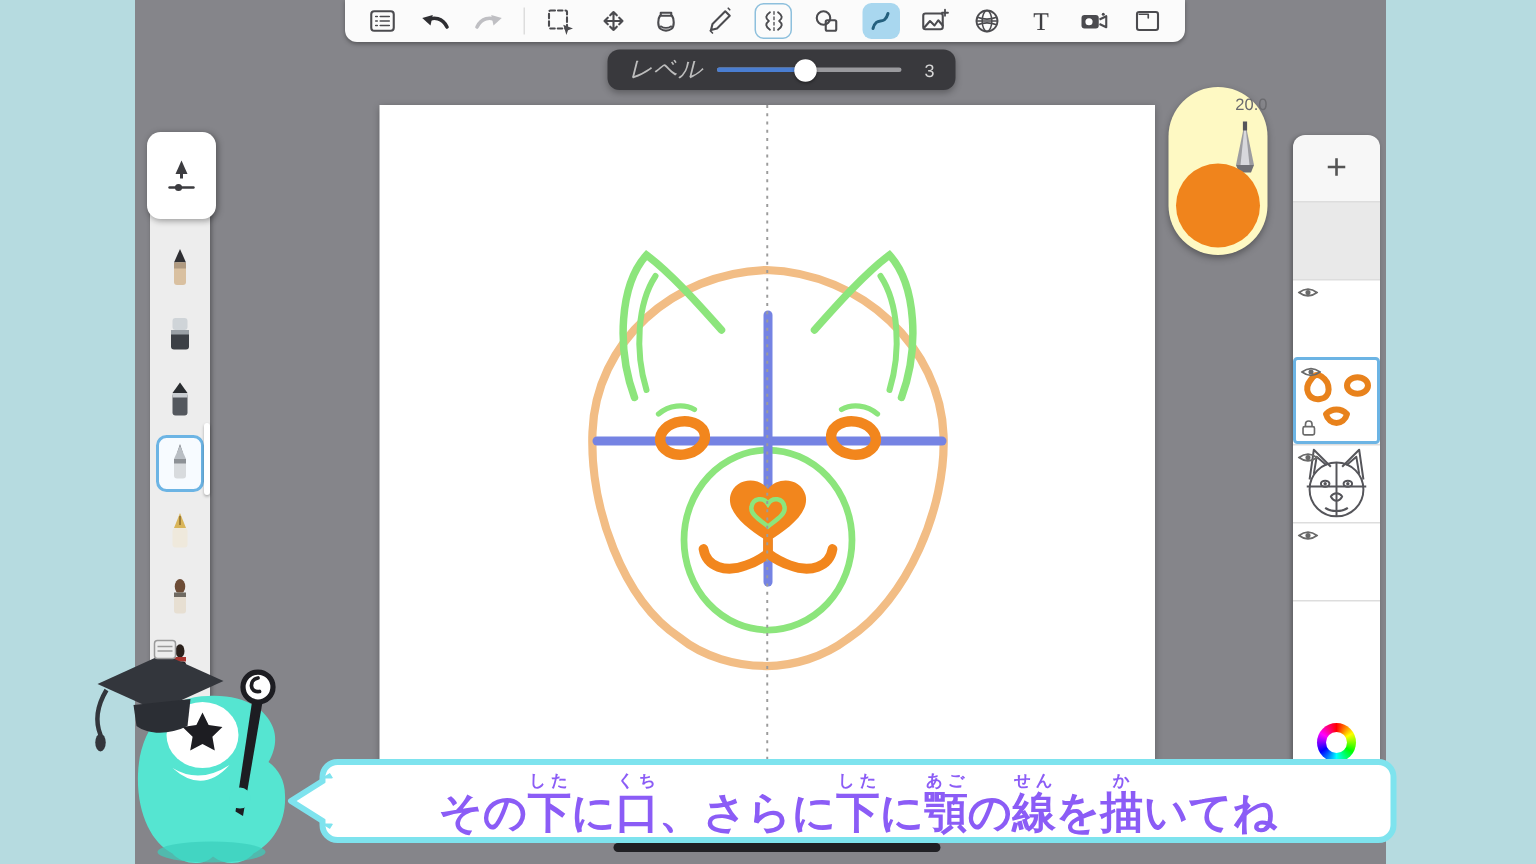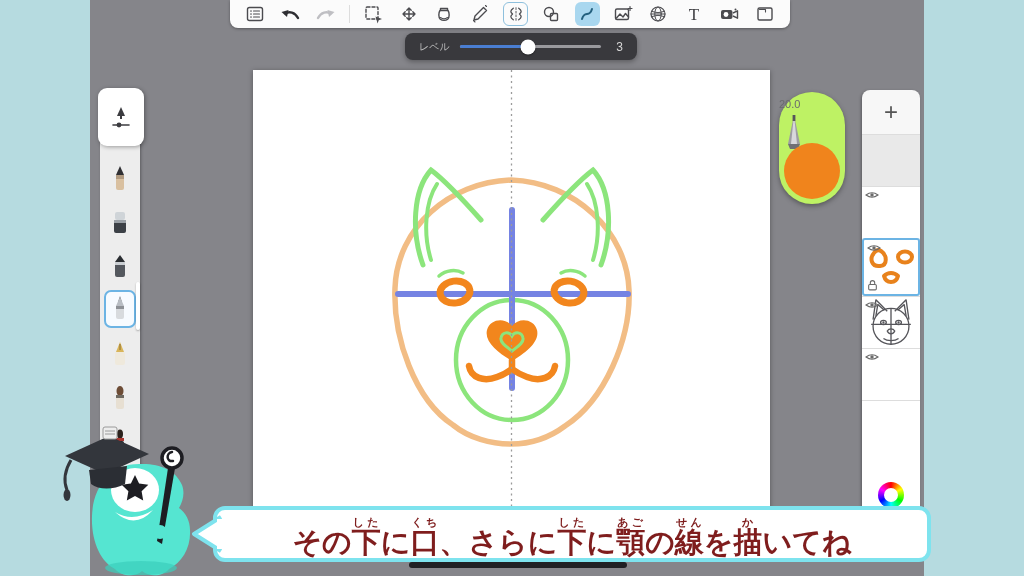--- a/index.html
+++ b/index.html
@@ -24,21 +24,21 @@
   .tbtn.active { background:var(--accent-active,#a9d7ef); }
   .tsep { width:1px; height:18px; background:#ddd; }
   .ticon { stroke:#4b4b4f; fill:none; stroke-width:1.4; stroke-linecap:round; stroke-linejoin:round; }
   .text-tool-glyph { font-family:"Liberation Serif","DejaVu Serif",serif; font-size:17px; color:#3e3e42; line-height:1; }
 
   
   .level-popup { position:absolute; left:405px; top:33px; width:232px; height:27px;
                  background:#39393d; border-radius:8px; z-index:29;
                  display:flex; align-items:center; padding:0 14px; gap:10px;
                  box-shadow:0 2px 5px rgba(0,0,0,.3); }
-  .level-label { font-size:10px; color:#bdbdbd; white-space:nowrap; }
+  .level-label { font-size:16px; color:#bdbdbd; white-space:nowrap;font-style:italic; }
   .level-track { position:relative; flex:1; height:3px; background:#9a9a9e; border-radius:2px; }
   .level-fill { position:absolute; left:0; top:0; bottom:0; background:var(--slider-fill,#4a7ed2); border-radius:2px; }
   .level-thumb { position:absolute; top:50%; width:15px; height:15px; background:#fff;
                  border-radius:50%; transform:translate(-50%,-50%); box-shadow:0 1px 2px rgba(0,0,0,.4); }
   .level-value { font-size:12px; color:#d6d6d6; width:12px; text-align:right; }
 
   
   .canvas { position:absolute; left:253px; top:70px; width:517px; height:445px;
             background:#fff; box-shadow:0 1px 5px rgba(0,0,0,.35); z-index:5; }
   .canvas svg { position:absolute; inset:0; }
@@ -56,23 +56,23 @@
                        z-index:11; display:flex; flex-direction:column; align-items:center;
                        justify-content:center; gap:4px; }
   .tool-slot { position:absolute; left:104px; width:32px; height:38px; z-index:12;
                display:flex; align-items:center; justify-content:center; }
   .tool-slot.selected { border:2px solid var(--accent-selection,#6cb4e4); border-radius:7px; background:#f7fbff; }
   .scroll-pill { position:absolute; left:136px; top:282px; width:4px; height:48px;
                  background:#fff; border-radius:3px; box-shadow:0 1px 2px rgba(0,0,0,.3); z-index:13; }
 
   
   .brush-pill { position:absolute; left:779px; top:58px; width:66px; height:112px;
-                background:#bef264; border-radius:33px; z-index:20;
+                background:#fef9c3; border-radius:33px; z-index:20;
                 box-shadow:0 2px 5px rgba(0,0,0,.35);
-                display:flex; flex-direction:column; align-items:flex-start; padding-top:6px;margin-top:34px; }
+                display:flex; flex-direction:column; align-items:flex-end; padding-top:6px; }
   .brush-size { font-size:11px; color:#6a6a6e; }
   .brush-color-dot { position:absolute; bottom:5px; left:50%; transform:translateX(-50%);
                      width:56px; height:56px; border-radius:50%;
                      background:var(--brush-color,#f0841c); }
 
   
   .layers { position:absolute; left:862px; top:90px; width:58px; height:430px;
             background:#f7f7f7; border-radius:8px; box-shadow:-1px 1px 3px rgba(0,0,0,.3);
             z-index:10; display:flex; flex-direction:column; }
   .layer-add { height:44px; display:flex; align-items:center; justify-content:center;
@@ -90,21 +90,21 @@
                  background:conic-gradient(#f00,#ff0,#0f0,#0ff,#00f,#f0f,#f00); }
   .color-wheel::after { content:''; position:absolute; inset:6px; background:#fff; border-radius:50%; }
 
   
   .mascot { position:absolute; left:55px; top:426px; width:200px; height:150px; z-index:40; }
   .bubble { position:absolute; left:213px; top:506px; width:718px; height:56px;
             background:#fff; border:4px solid var(--bubble-border,#7ee3ee); border-radius:12px;
             z-index:35; display:flex; align-items:flex-end; justify-content:center;
             padding-bottom:1px; }
   .bubble-tail { position:absolute; left:190px; top:515px; z-index:36; }
-  .speech-text { font-size:29px; font-weight:800; color:#7f1d1d; line-height:1.0; white-space:nowrap; }
+  .speech-text { font-size:29px; font-weight:800; color:#8b5cf6; line-height:1.0; white-space:nowrap; }
   .speech-text ruby { ruby-position:over; }
   .speech-text rt { font-size:11px; font-weight:700; letter-spacing:1px; }
 
   .home-indicator { position:absolute; left:409px; top:562px; width:218px; height:6px;
                     background:#202024; border-radius:3px; z-index:50; }
 </style>
 </head>
 <body>
 
 <div class="stage">

